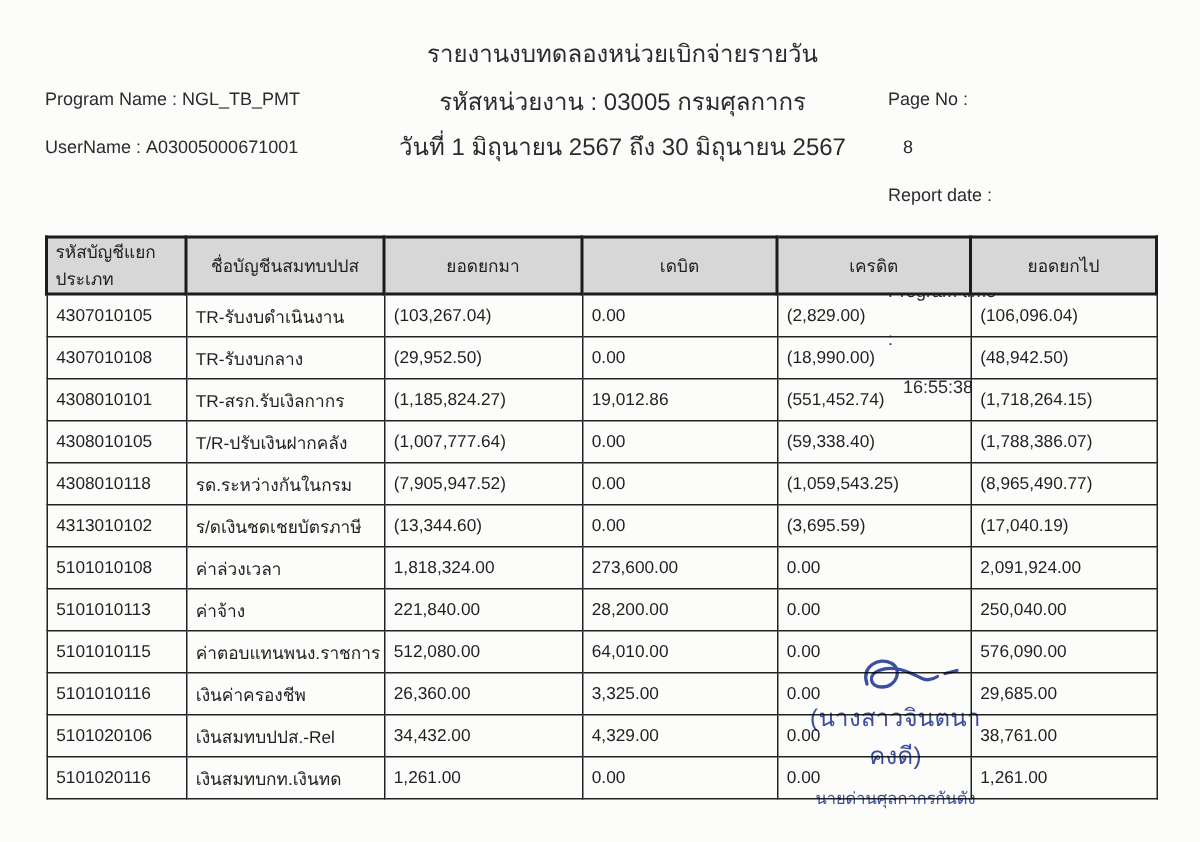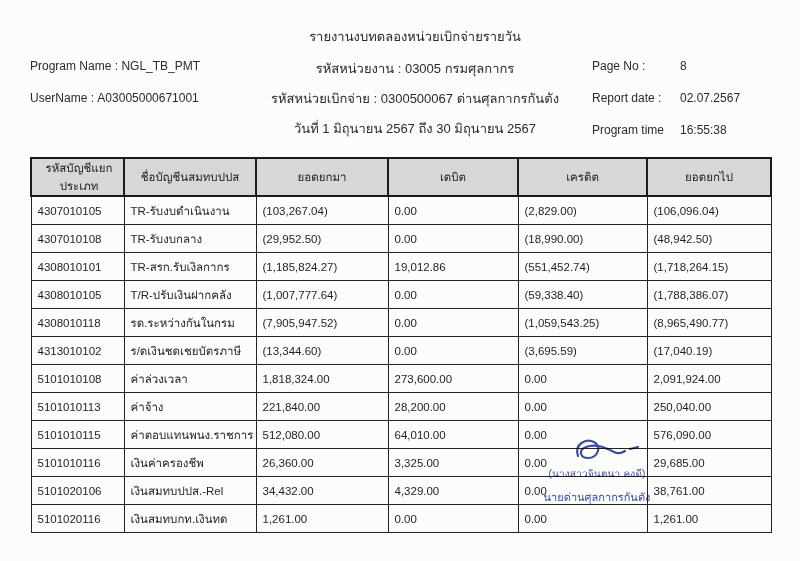--- a/index.html
+++ b/index.html
@@ -10,24 +10,24 @@
     color:#2b2b2b;
     overflow:hidden;
   }
   .page {
     position:relative;
     width:800px; height:561px;
     background:#fcfcfb;
   }
   
   .hdr-left   { position:absolute; left:30px;  top:50px;  font-size:12px; line-height:32px; }
-  .hdr-center { position:absolute; left:230px; top:22px;  width:370px; text-align:center; font-size:13px; line-height:30px; }
+  .hdr-center { position:absolute; left:230px; top:22px;  width:370px; text-align:center; font-size:16px; line-height:30px; }
   .hdr-center .title-line { margin-bottom:2px; }
   .hdr-right  { position:absolute; left:592px; top:50px;  font-size:12px; line-height:32px; }
-  .hdr-right .meta-row { display:flex; }
+  .hdr-right .meta-row { display:flex;flex-direction:column; }
   .hdr-right .meta-label { width:78px; }
   .hdr-right .meta-value { margin-left:10px; }
   .hdr-left .meta-row { display:flex; }
 
   
   table.trial {
     position:absolute; left:30px; top:157px;
     width:740px;
     border-collapse:collapse;
     table-layout:fixed;
@@ -36,21 +36,21 @@
   }
   table.trial th {
     background:#d7d7d7;
     border:2px solid #1c1c1c;
     height:36px;
     font-weight:normal;
     color:#222;
     text-align:center;
     padding:0 2px;
   }
-  table.trial th:first-child { text-align:center; padding-left:5px; }
+  table.trial th:first-child { text-align:left; padding-left:5px; }
   table.trial td {
     border:1.5px solid #222;
     height:27px;
     padding:0 6px;
     white-space:nowrap;
     overflow:hidden;
     color:#1f1f1f;
     background:transparent;
   }
   td.code { text-align:left; }
@@ -61,21 +61,21 @@
   .signature {
     position:absolute;
     left:522px; top:436px;
     width:150px;
     text-align:center;
     z-index:3;
     mix-blend-mode:multiply;
     pointer-events:none;
   }
   .signature .scribble { display:block; margin:0 auto; margin-left:42px; }
-  .signature .sig-name  { font-size:10px; margin-top:-2px; letter-spacing:0.2px; }
+  .signature .sig-name  { font-size:16px; margin-top:-2px; letter-spacing:0.2px; }
   .signature .sig-title { font-size:11px; margin-top:7px; }
 </style>
 </head>
 <body>
 
 <div class="page">
 
   <div class="hdr-left">
     <div class="meta-row">
       <span>Program Name :</span>&nbsp;
@@ -83,21 +83,20 @@
     </div>
     <div class="meta-row">
       <span>UserName :</span>&nbsp;
       <span>A03005000671001</span>
     </div>
   </div>
 
   <div class="hdr-center">
     <div class="title-line">รายงานงบทดลองหน่วยเบิกจ่ายรายวัน</div>
     <div>รหัสหน่วยงาน : 03005 กรมศุลกากร</div>
-    <div>รหัสหน่วยเบิกจ่าย : 0300500067 ด่านศุลกากรกันตัง</div>
     <div>วันที่ 1 มิถุนายน 2567 ถึง 30 มิถุนายน 2567</div>
   </div>
 
   <div class="hdr-right">
     <div class="meta-row">
       <span class="meta-label">Page No :</span>
       <span class="meta-value">8</span>
     </div>
     <div class="meta-row">
       <span class="meta-label">Report date :</span>

